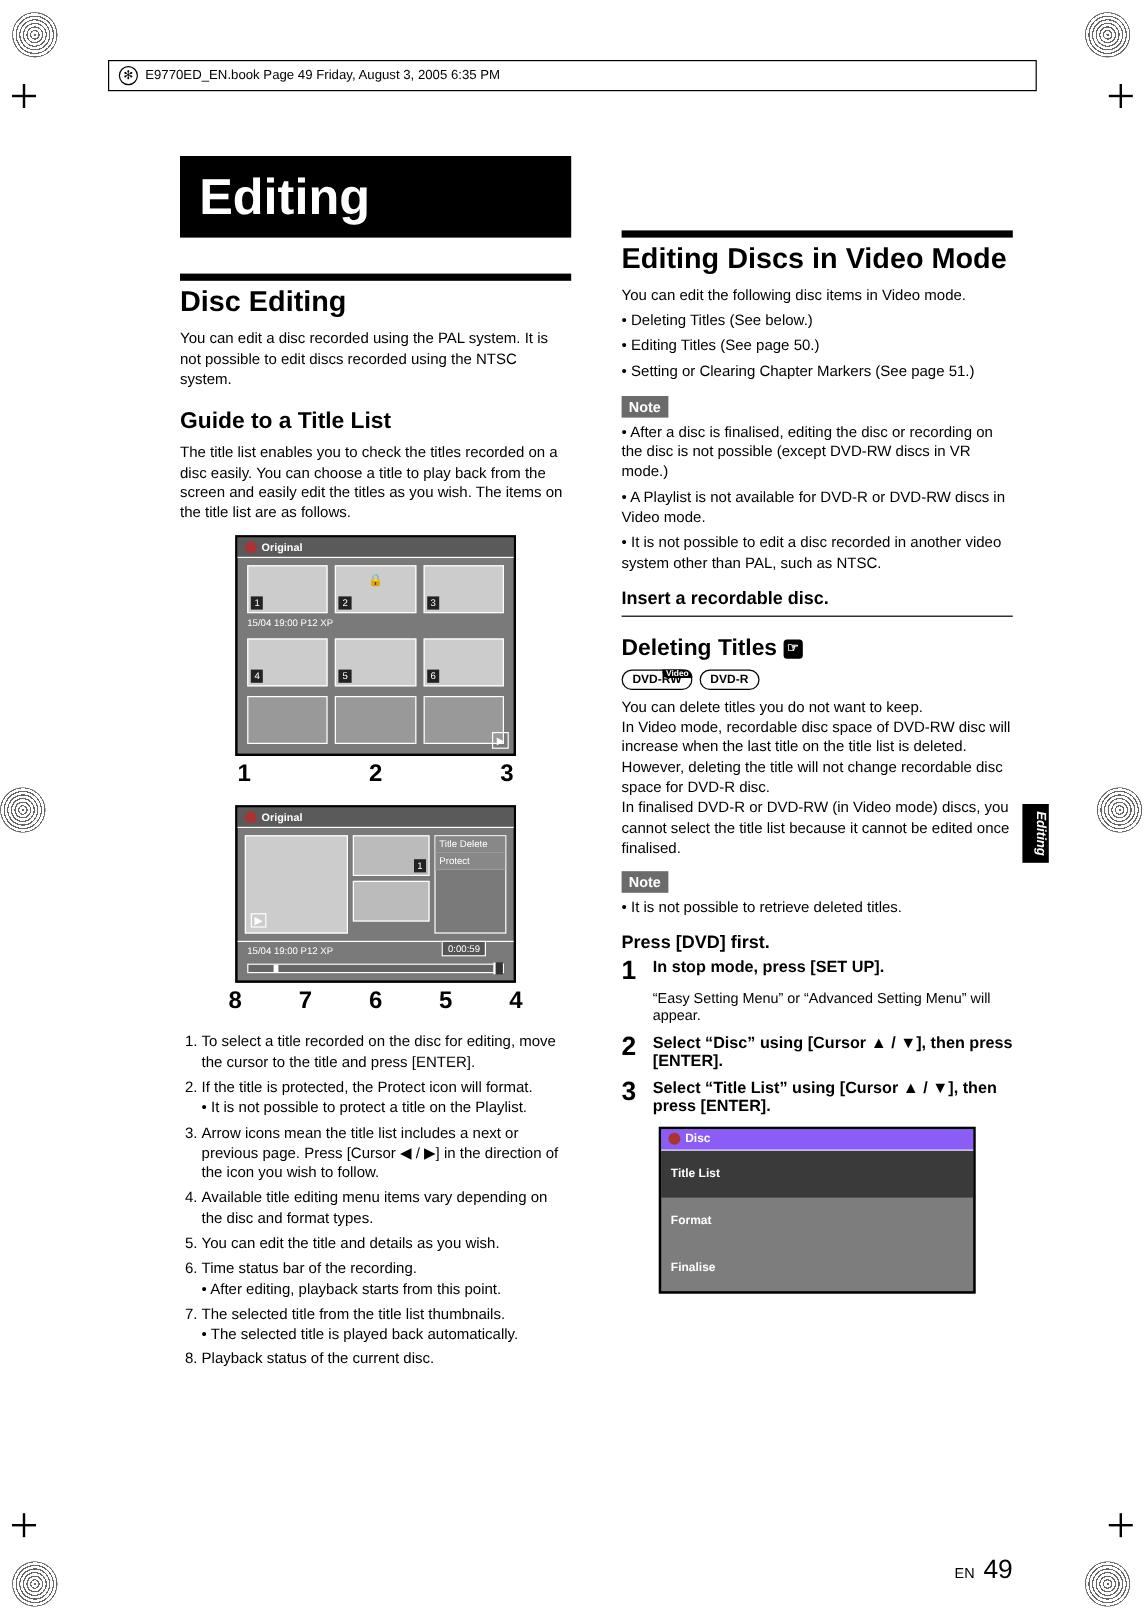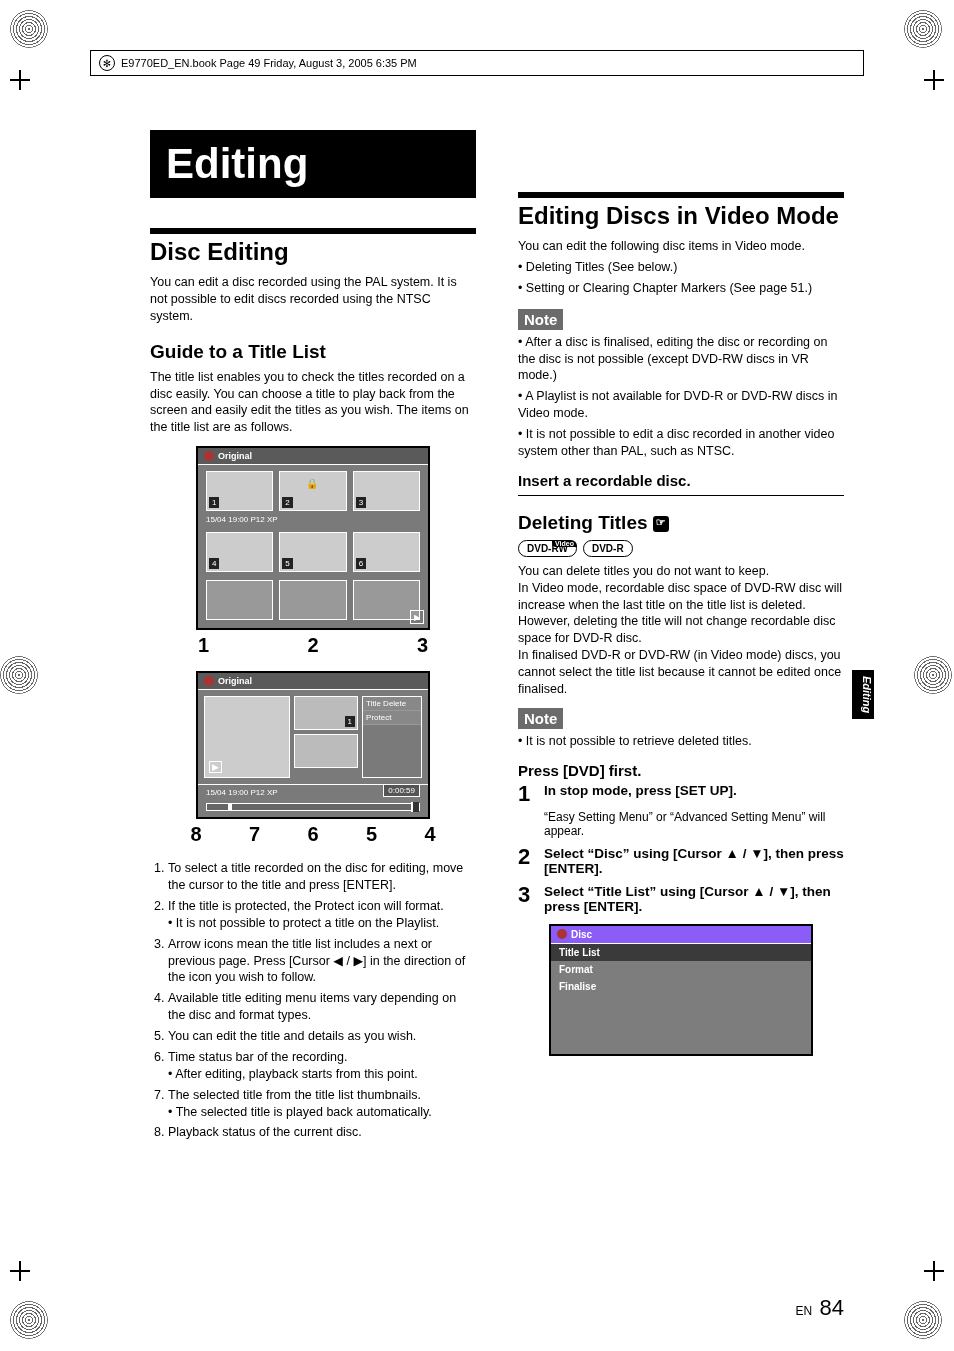--- a/index.html
+++ b/index.html
@@ -133,21 +133,21 @@
     padding: 0; margin: 0 0 6px 0;
   }
   ul.bullets li::before {
     content: "• ";
   }
 
   .note-label {
     display: inline-block;
     background: #6b6b6b;
     color: #fff;
-    font-size: 15px;
+    font-size: 12px;
     font-weight: bold;
     padding: 2px 6px;
     margin: 6px 0 4px 0;
   }
 
   .osd-box {
     border: 2px solid #000;
     background: #7a7a7a;
     color: #fff;
     font-size: 9px;
@@ -291,21 +291,21 @@
   }
   .progress .end {
     position: absolute;
     right: 0; top: -2px; bottom: -2px;
     width: 6px;
     border-left: 2px solid #fff;
     background: #333;
   }
   .timecode-box {
     position: absolute;
-    right: 8px;
+    right: 23px;
     bottom: 20px;
     border: 1px solid #fff;
     font-size: 8px;
     padding: 1px 4px;
     background: #555;
   }
 
   .callout-row2 {
     display: flex;
     justify-content: space-between;
@@ -406,21 +406,21 @@
     gap: 4px;
   }
   .disc-menu .hdr .dot {
     width: 10px; height: 10px; background: #a33; border-radius: 50%; display: inline-block;
   }
   .disc-menu .body {
     min-height: 110px;
     padding: 0;
   }
   .disc-menu .item {
-    padding: 3px 8px;
+    padding: 14px 8px;
     font-weight: bold;
   }
   .disc-menu .item.sel {
     background: #3a3a3a;
   }
 
   .side-tab {
     position: absolute;
     right: -30px;
     top: 540px;
@@ -587,20 +587,21 @@
     </div>
 
     <div class="col" style="position:relative;">
 
       <div style="height:62px"></div>
       <div class="thick-rule"></div>
       <h2>Editing Discs in Video Mode</h2>
       <p>You can edit the following disc items in Video mode.</p>
       <ul class="bullets">
         <li>Deleting Titles (See below.)</li>
+        <li>Editing Titles (See page 50.)</li>
         <li>Setting or Clearing Chapter Markers (See page 51.)</li>
       </ul>
 
       <span class="note-label">Note</span>
       <ul class="bullets">
         <li>After a disc is finalised, editing the disc or recording on the disc is not possible (except DVD-RW discs in VR mode.)</li>
         <li>A Playlist is not available for DVD-R or DVD-RW discs in Video mode.</li>
         <li>It is not possible to edit a disc recorded in another video system other than PAL, such as NTSC.</li>
       </ul>
 
@@ -658,18 +659,18 @@
           <div class="item sel">Title List</div>
           <div class="item">Format</div>
           <div class="item">Finalise</div>
         </div>
       </div>
 
       <div class="side-tab">Editing</div>
 
       <div class="page-num">
         <span>EN</span>
-        <span class="pn">84</span>
+        <span class="pn">49</span>
       </div>
     </div>
 
   </div>
 </div>
 
 </body></html>

